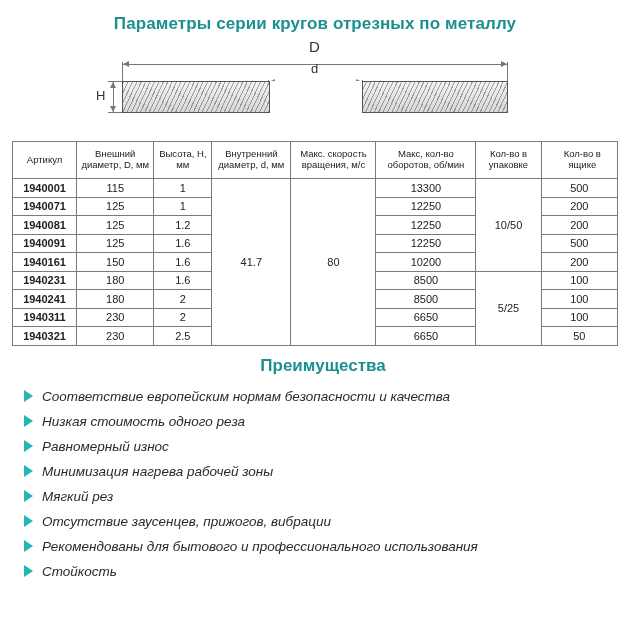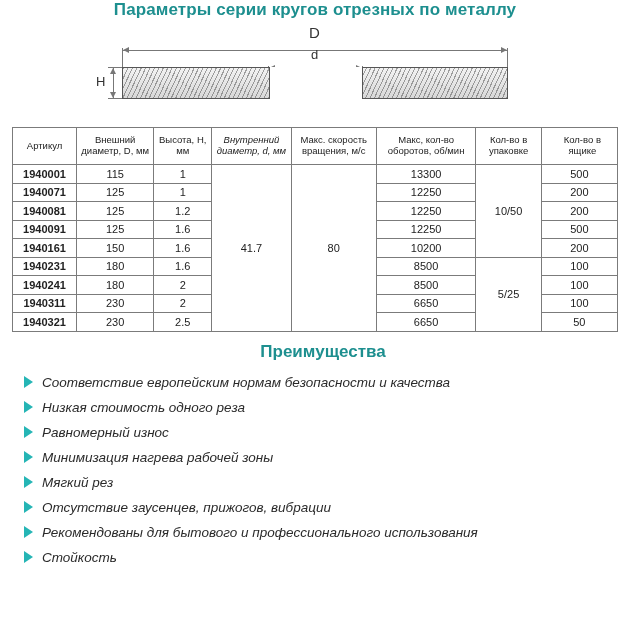--- a/index.html
+++ b/index.html
@@ -18,20 +18,21 @@
     position: relative;
     width: 630px;
     height: 630px;
     box-sizing: border-box;
   }
   .title {
     text-align: center;
     color: #1d8f8f;
     font-size: 17px;
     font-weight: bold;
+    padding-top: 14px;
     letter-spacing: .1px;
   }
 
   
   .diagram {
     position: relative;
     width: 630px;
     height: 95px;
     margin-top: 6px;
   }
@@ -189,21 +190,21 @@
       <div class="wheel-hole"></div>
     </div>
   </div>
 
   <table class="specs">
     <thead>
       <tr>
         <th class="art-h" style="width:62px;">Артикул</th>
         <th style="width:78px;">Внешний диаметр, D, мм</th>
         <th style="width:56px;">Высота, H, мм</th>
-        <th style="width:78px;font-style:italic;">Внутренний диаметр, d, мм</th>
+        <th style="width:78px;">Внутренний диаметр, d, мм</th>
         <th style="width:86px;">Макс. скорость вращения, м/с</th>
         <th style="width:104px;margin-top:28px;">Макс, кол-во оборотов, об/мин</th>
         <th style="width:64px;">Кол-во в упаковке</th>
         <th style="width:72px;padding-left:8px;">Кол-во в ящике</th>
       </tr>
     </thead>
     <tbody>
       <tr>
         <td class="art">1940001</td>
         <td>115</td>

